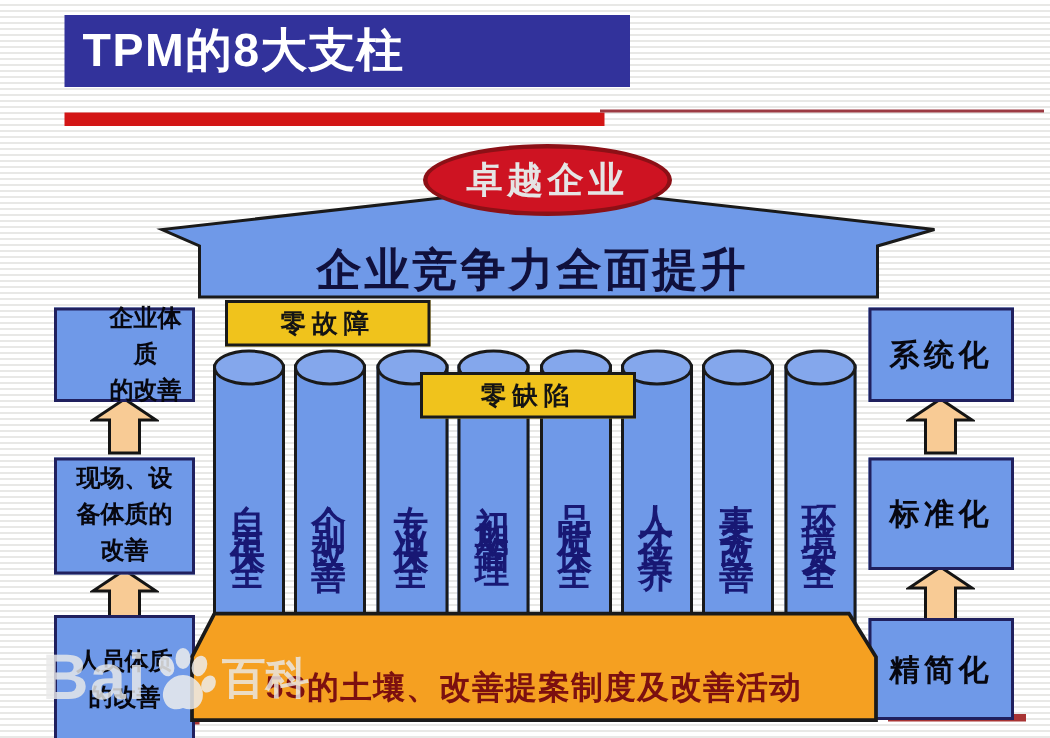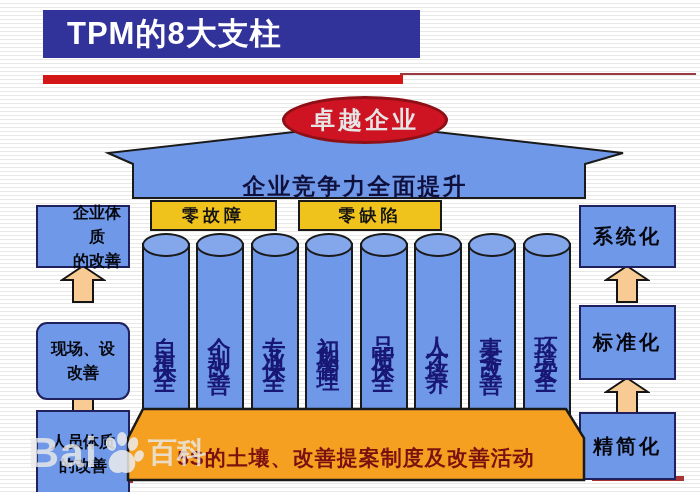--- a/index.html
+++ b/index.html
@@ -5,57 +5,57 @@
   html,body{margin:0;padding:0;}
   .stage{
     position:relative;width:700px;height:492px;overflow:hidden;
     font-family:"Liberation Sans","DejaVu Sans",sans-serif;
     background:repeating-linear-gradient(to bottom,#ffffff 0px,#ffffff 3px,#e8e8e6 3px,#e8e8e6 4px);
   }
   .abs{position:absolute;}
   
   .title-bar{left:43px;top:10px;width:377px;height:48px;background:#32329b;
     color:#fff;font-size:31px;font-weight:bold;display:flex;align-items:center;
-    padding-left:24px;letter-spacing:1px;z-index:4;box-sizing:border-box;}
+    padding-left:12px;letter-spacing:1px;z-index:4;box-sizing:border-box;}
   .red-bar{left:43px;top:75px;width:360px;height:9px;background:#d31616;z-index:4;}
   .thin-rule{left:400px;top:73px;width:296px;height:2px;background:#9c3a42;z-index:4;}
   
   .apex{left:282px;top:96px;width:166px;height:48px;background:#ce1322;
     border:3px solid #8c1016;border-radius:50%;color:#e5e5e5;font-size:24px;font-weight:bold;
     display:flex;align-items:center;justify-content:center;letter-spacing:3px;z-index:6;box-sizing:border-box;}
   
   .roof-svg{left:95px;top:118px;z-index:3;}
   .roof-label{left:133px;top:160px;width:444px;text-align:center;
-    font-size:23px;font-weight:bold;color:#10103c;letter-spacing:2px;z-index:4;margin-top:11px;}
+    font-size:30px;font-weight:bold;color:#10103c;letter-spacing:2px;z-index:4;}
   
   .banner{top:200px;height:31px;background:#f0c31c;border:2px solid #1a1a1a;
     display:flex;align-items:center;justify-content:center;font-size:17px;font-weight:bold;
     color:#141414;letter-spacing:4px;z-index:4;box-sizing:border-box;}
-  .banner.b0{left:150px;width:127px;}
-  .banner.b1{left:298px;width:144px;}
+  .banner.b0{left:150px;width:137px;}
+  .banner.b1{left:280px;width:144px;margin-top:48px;}
   .banner.b2{left:440px;width:122px;}
   
   .pillar{top:243px;width:48px;height:175px;background:#6f99e8;
     border-left:2px solid #1a1a1a;border-right:2px solid #1a1a1a;z-index:2;
     display:flex;align-items:center;justify-content:center;box-sizing:border-box;}
   .pillar-top{position:absolute;top:-10px;left:-2px;width:44px;height:20px;background:#84a7ec;
     border:2px solid #1a1a1a;border-radius:50%;}
   .pillar-label{writing-mode:vertical-rl;text-orientation:upright;
     font-size:23px;font-weight:bold;color:#181874;letter-spacing:11px;margin-top:18px;}
   
   .base-svg{left:120px;top:405px;z-index:5;}
   .base-label{left:130px;top:444px;width:452px;text-align:center;
     font-size:21px;font-weight:bold;color:#7c1010;letter-spacing:1px;z-index:6;}
   
   .sbox{background:#6f99e8;border:2px solid #20205e;z-index:3;display:flex;flex-direction:column;
     align-items:center;justify-content:center;font-weight:bold;color:#07070f;box-sizing:border-box;}
   .sbox .line{display:block;text-align:center;}
   .lbox{left:36px;width:94px;font-size:16px;line-height:1.5;}
   .lbox.l0{top:205px;height:63px;padding-left:28px;}
-  .lbox.l1{top:322px;height:78px;border-radius:11px;}
+  .lbox.l1{top:305px;height:78px;}
   .lbox.l2{top:410px;height:88px;}
   .rbox{left:579px;width:97px;font-size:20px;letter-spacing:3px;}
   .rbox.r0{top:205px;height:63px;}
   .rbox.r1{top:305px;height:75px;}
   .rbox.r2{top:412px;height:68px;}
   .box-shadow{background:#a83434;z-index:2;}
   .sh-left{left:45px;top:477px;width:88px;height:6px;}
   .sh-right{left:592px;top:476px;width:92px;height:5px;}
   
   .arrow{z-index:2;}
@@ -125,20 +125,21 @@
     <polygon points="23,4 446,4 464,33 464,75 8,75 8,33" fill="#f5a021" stroke="#1a1a1a" stroke-width="2.5"></polygon>
   </svg>
   <div class="abs base-label">5S的土壤、改善提案制度及改善活动</div>
 
   <div class="abs sbox lbox l0">
     <span class="line">企业体质</span>
     <span class="line">的改善</span>
   </div>
   <div class="abs sbox lbox l1">
     <span class="line">现场、设</span>
+    <span class="line">备体质的</span>
     <span class="line">改善</span>
   </div>
   <div class="abs sbox lbox l2">
     <span class="line">人员体质</span>
     <span class="line">的改善</span>
   </div>
   <div class="abs box-shadow sh-left"></div>
 
   <div class="abs sbox rbox r0">系统化</div>
   <div class="abs sbox rbox r2">精简化</div>

